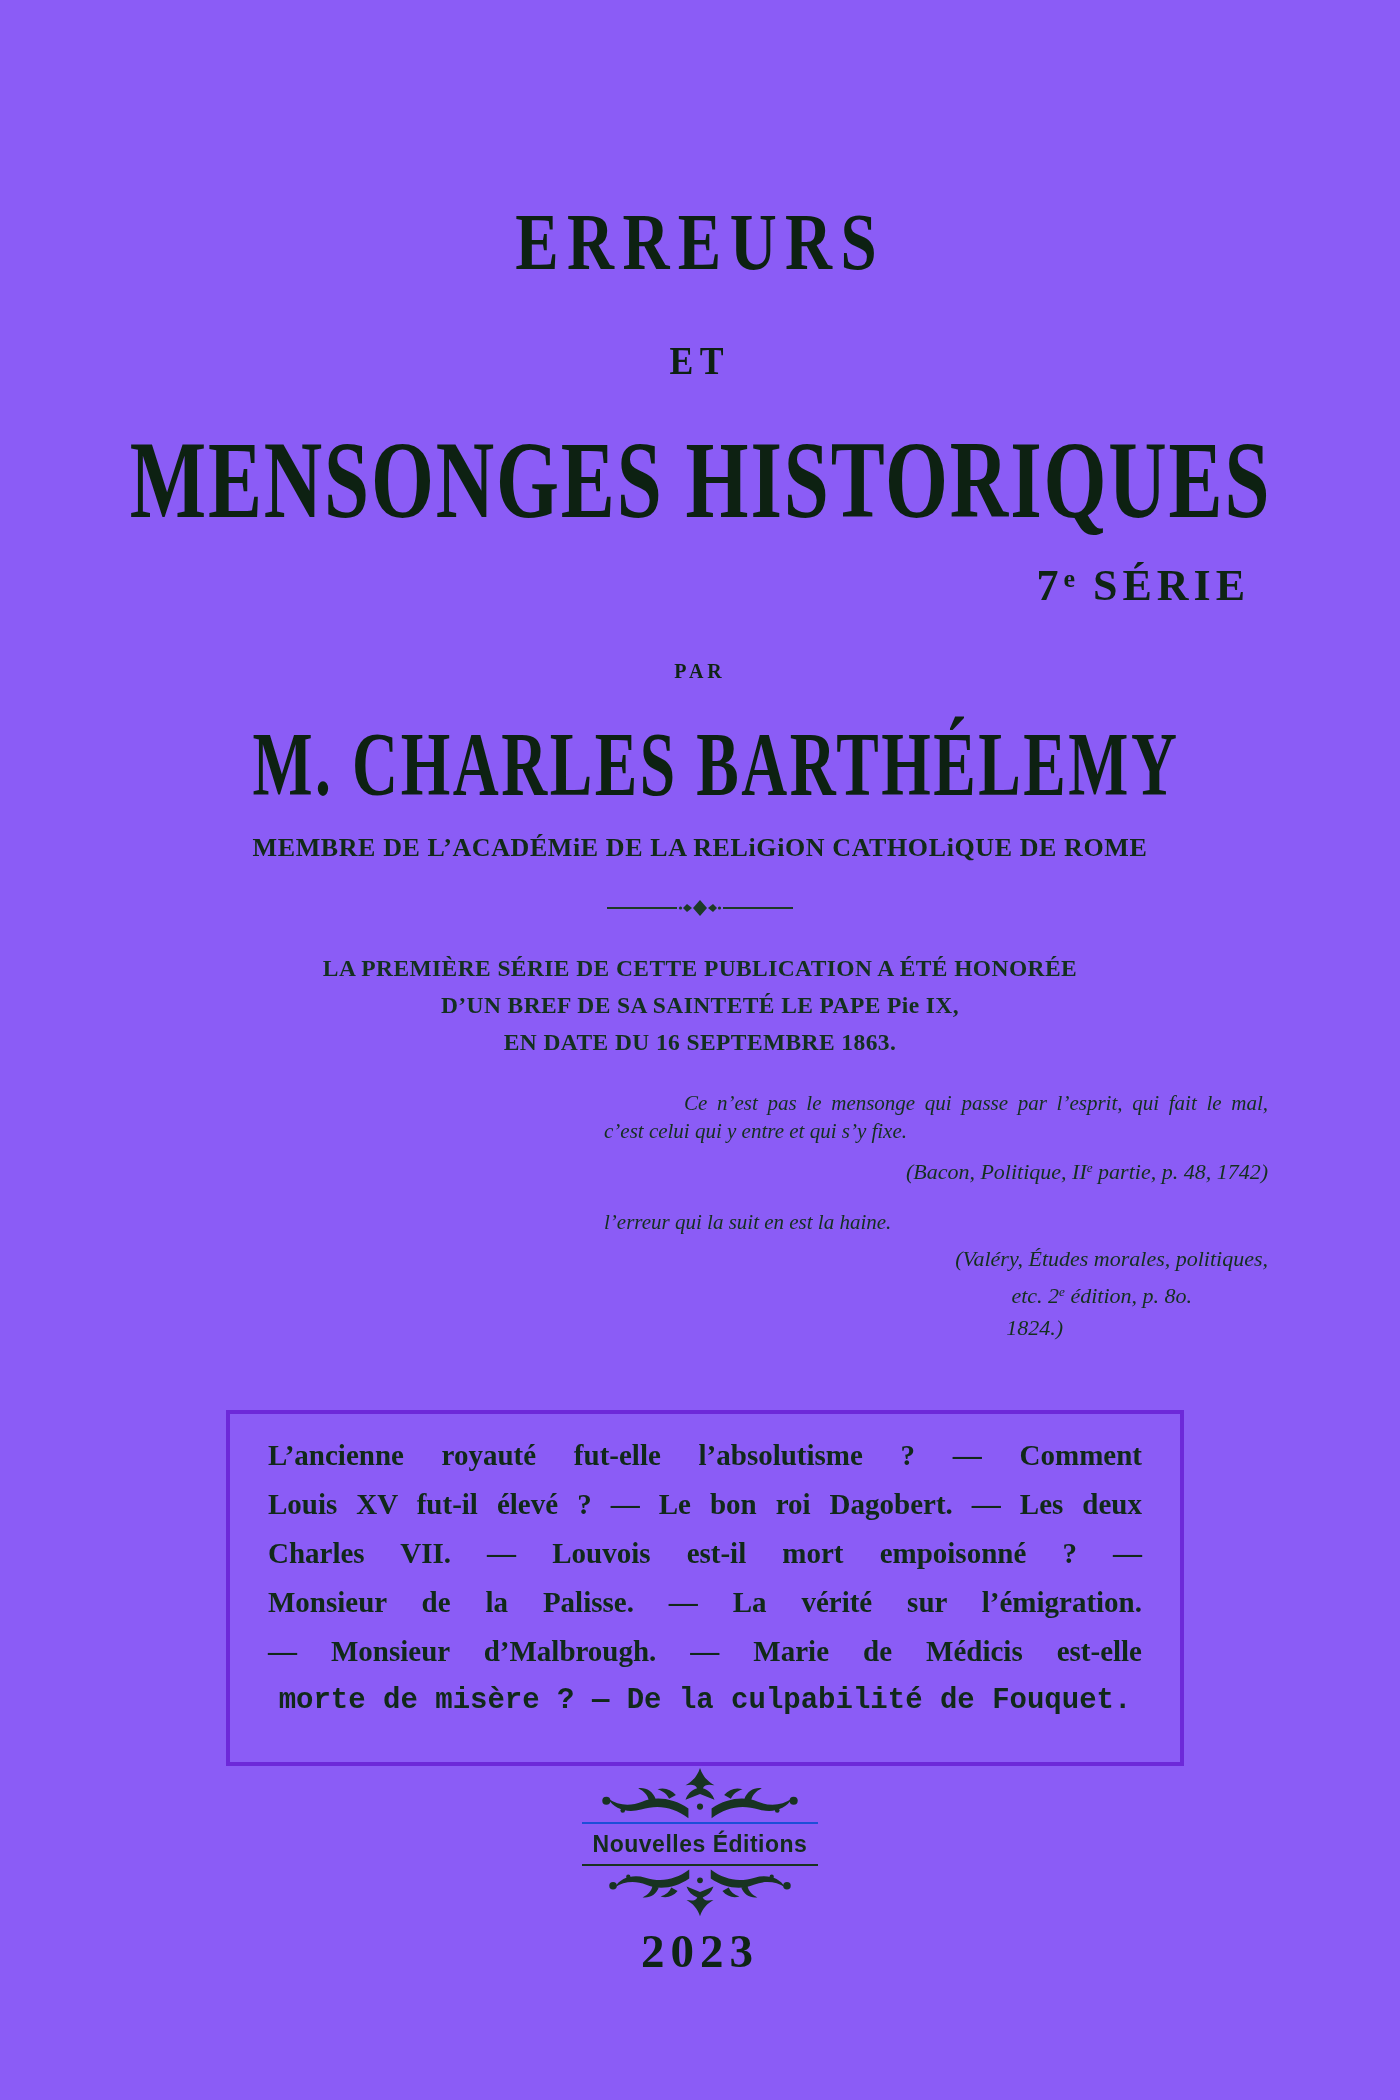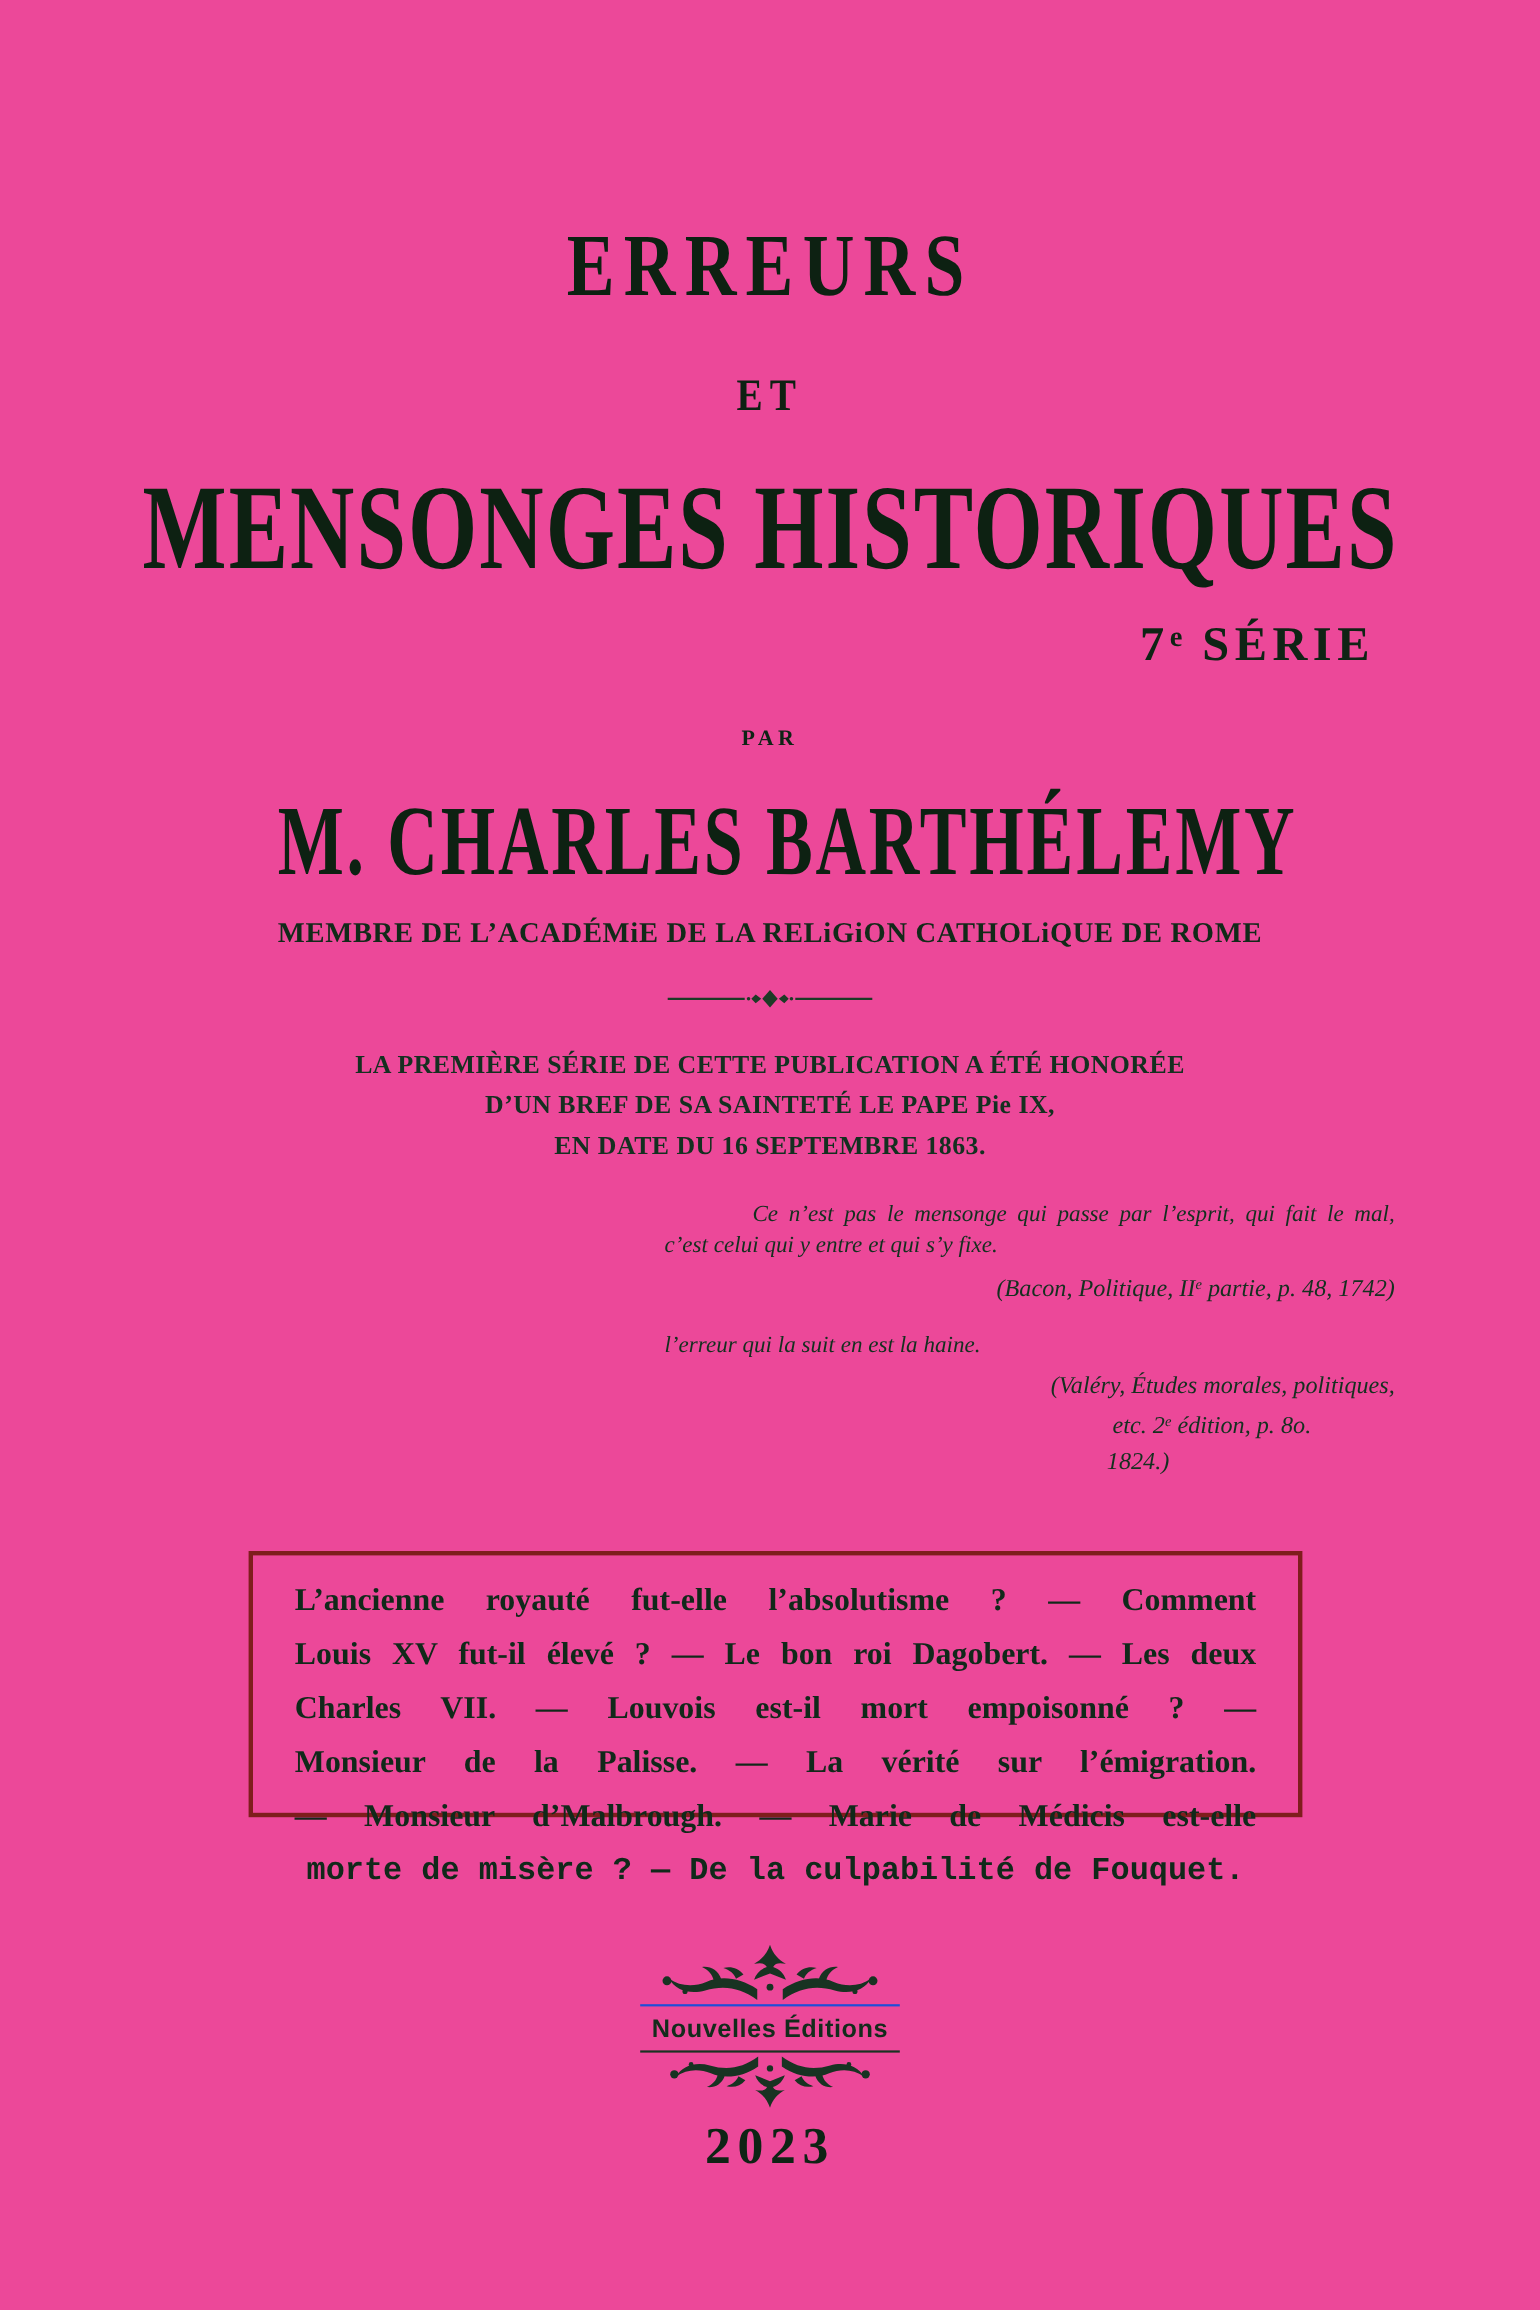--- a/index.html
+++ b/index.html
@@ -1,21 +1,21 @@
 <!DOCTYPE html>
 <html><head>
 <meta charset="utf-8">
 <style>
   html, body { margin: 0; padding: 0; background: #5aa868; }
   .cover {
     position: relative;
     width: 1400px;
     height: 2100px;
     margin: 0 auto;
-    background: #ec4899;
+    background: #8b5cf6;
     color: #15301e;
     font-family: "Liberation Serif", serif;
     overflow: hidden;
   }
   .abs { position: absolute; left: 0; width: 100%; text-align: center; }
 
   
   .t1-wrap { top: 196px; height: 92px; display: flex; align-items: center; justify-content: center; }
   .t1 {
     display: inline-block; white-space: nowrap;
@@ -70,22 +70,22 @@
   .q-first { text-indent: 80px; text-align: justify; text-align-last: justify; }
   .q-attr { font-size: 22px; line-height: 33px; text-align: right; }
   .q-line + .q-attr { margin-top: 6px; }
   .q-attr sup { font-size: 0.6em; vertical-align: 0.5em; }
   .attr-c1 { padding-right: 76px; }
   .attr-c2 { padding-right: 205px; }
   .q-gap { height: 20px; }
 
   
   .contents-box {
-    position: absolute; top: 1410px; left: 226px; width: 958px; height: 242px;
-    border: 4px solid #7f1d1d; box-sizing: border-box;
+    position: absolute; top: 1410px; left: 226px; width: 958px; height: 356px;
+    border: 4px solid #6d28d9; box-sizing: border-box;
     padding: 17px 38px 0 38px;
     font-size: 29px; font-weight: 700; line-height: 49px; color: #11291a;
   }
   .box-line { text-align: justify; text-align-last: justify; }
   .box-line.box-last { text-align: center; text-align-last: center; font-family: Liberation Mono, monospace; }
 
   
   .publisher {
     position: absolute; top: 1766px; left: 50%; transform: translateX(-50%);
     width: 236px; text-align: center; color: #183322;

